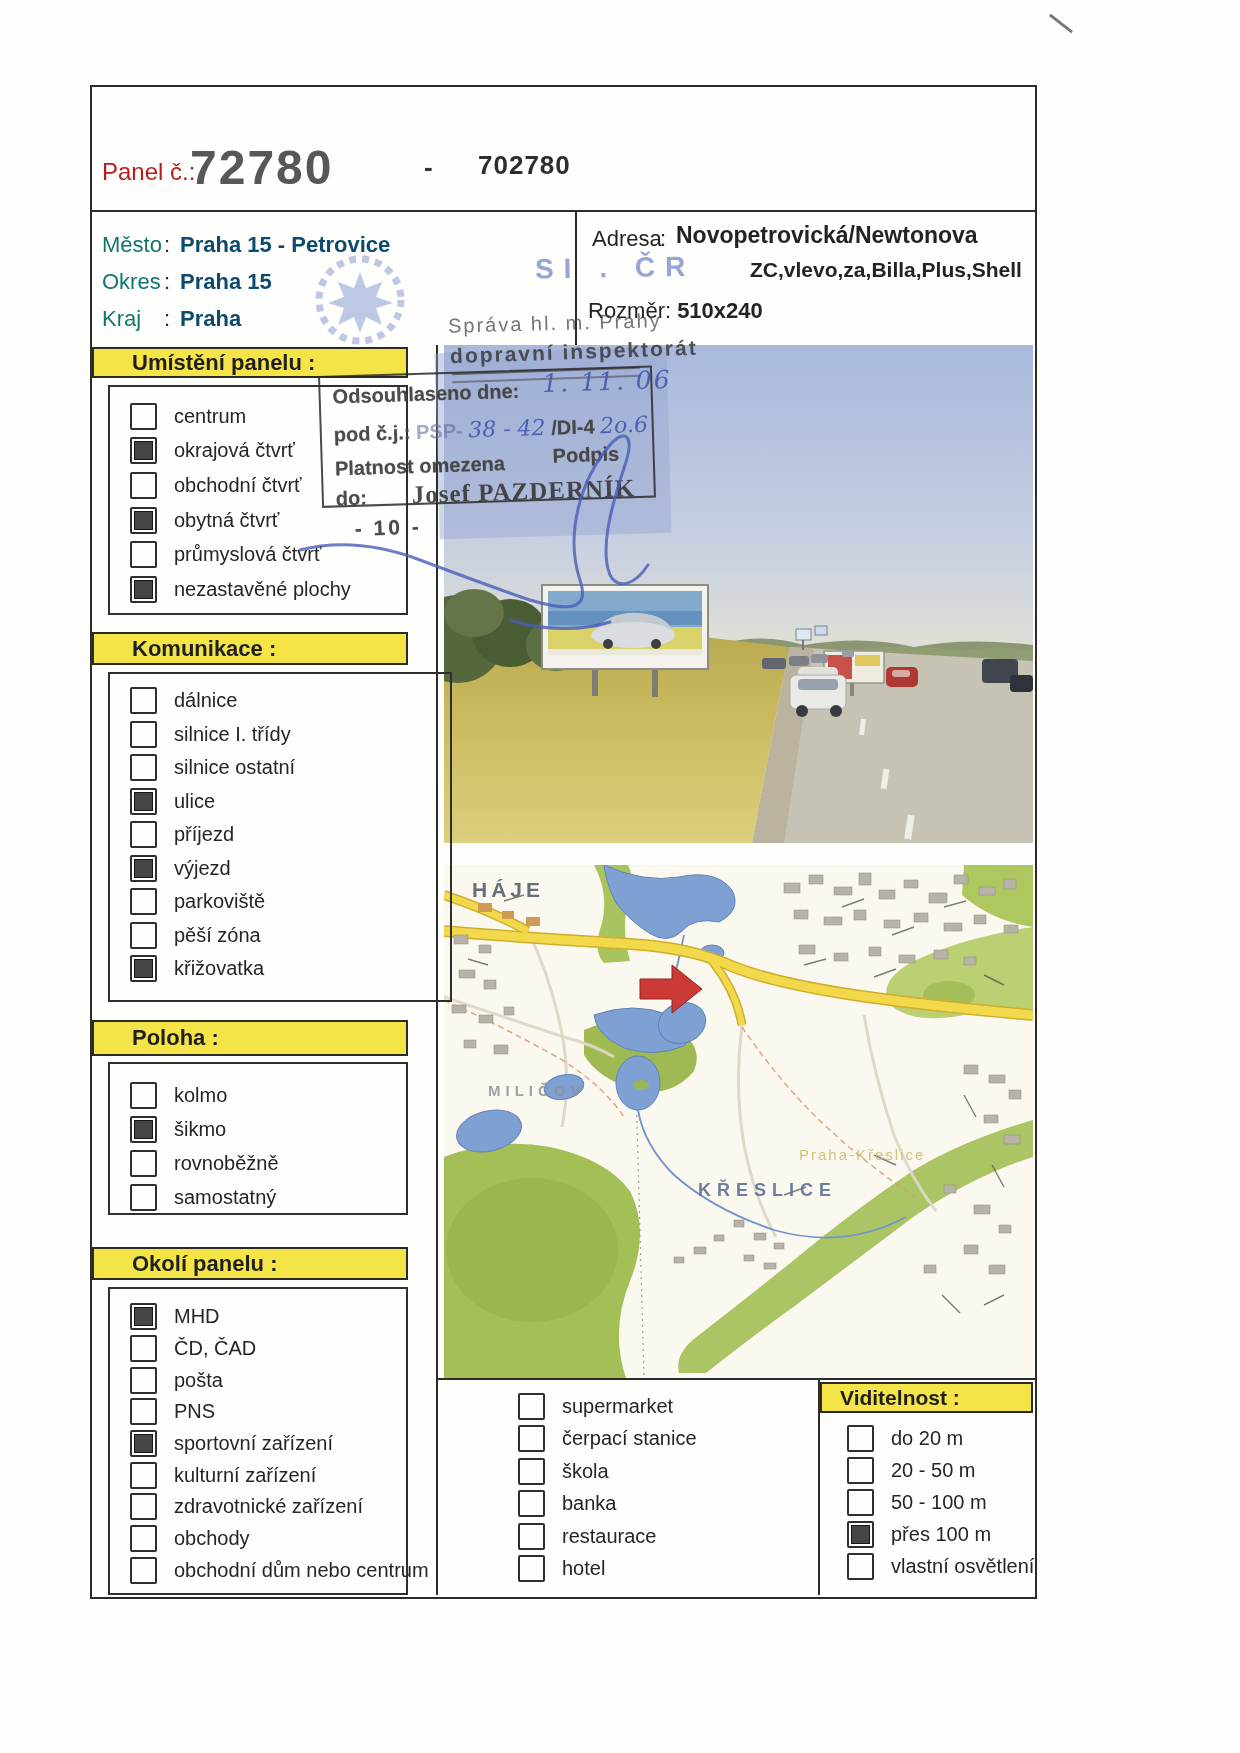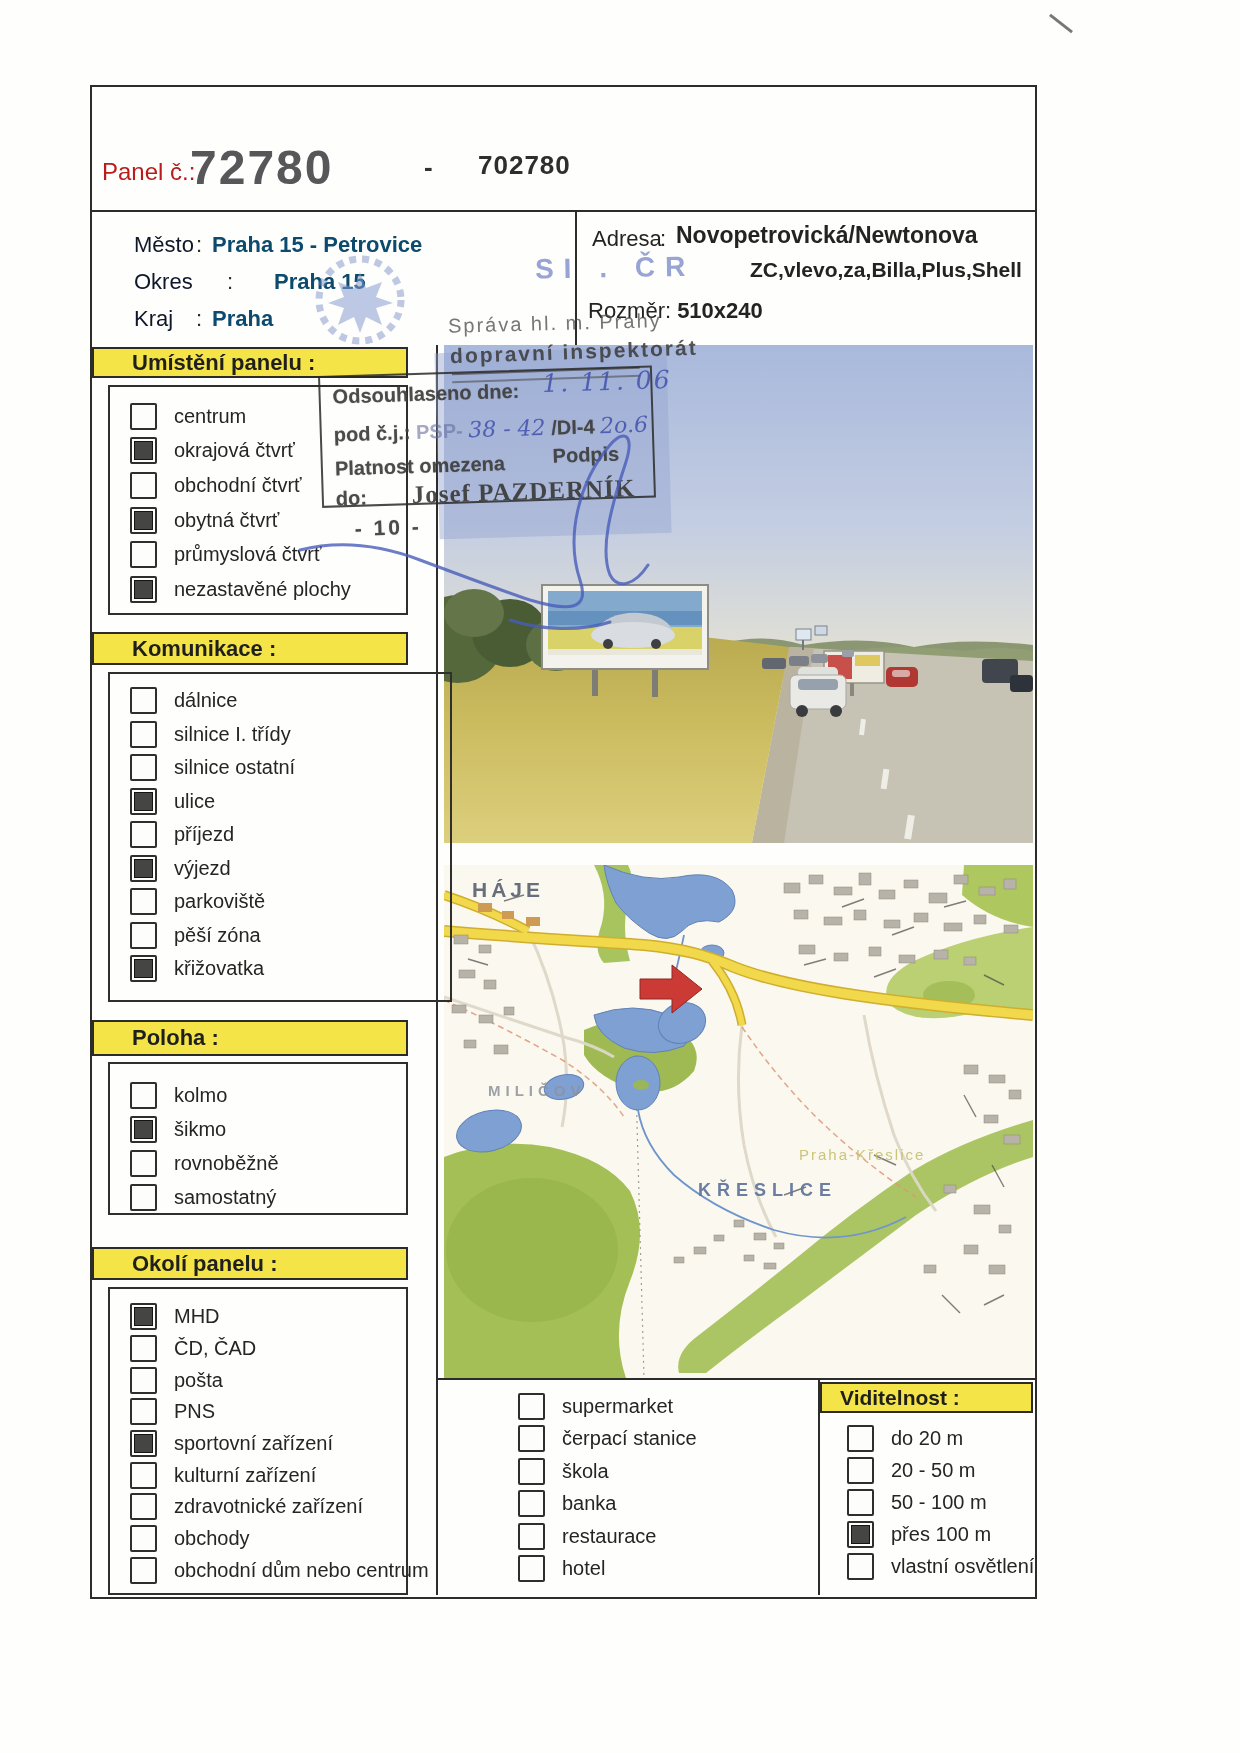--- a/index.html
+++ b/index.html
@@ -9,21 +9,21 @@
   
   .outer{left:90px;top:85px;width:943px;height:1510px;border:2px solid #2c2c2a;}
   .hline{background:#2c2c2a;height:2px;}
   .vline{background:#2c2c2a;width:2px;}
   
   .panel-label{left:102px;top:158px;font-size:24px;color:#b91c1c;}
   .panel-number{left:190px;top:140px;font-size:48px;font-weight:bold;letter-spacing:2px;color:#57575a;}
   .panel-dash{left:424px;top:152px;font-size:26px;font-weight:bold;color:#333;}
   .panel-ref{left:478px;top:150px;font-size:26px;font-weight:bold;color:#2e2e2c;letter-spacing:1px;}
   .loc-row{display:flex;font-size:22px;}
-  .loc-label{width:56px;color:#0f172a;margin-left:32px;}
+  .loc-label{width:56px;color:#0f766e;}
   .loc-colon{width:18px;text-align:center;color:#2b2b29;}
   .loc-value{font-weight:bold;color:#0c4a6e;margin-left:4px;white-space:nowrap;}
   .addr-label{left:592px;top:226px;font-size:22px;}
   .addr-colon{left:660px;top:226px;font-size:22px;}
   .addr-line1{left:676px;top:222px;font-size:23px;font-weight:bold;white-space:nowrap;}
   .addr-line2{left:750px;top:258px;font-size:21px;font-weight:bold;white-space:nowrap;}
   .rozmer{left:588px;top:298px;font-size:22px;}
   .rozmer b{margin-left:6px;}
   
   .ybar{left:92px;width:316px;background:#f4e447;border:2px solid #2b2b29;box-sizing:border-box;
@@ -76,21 +76,21 @@
   <div class="abs panel-label">Panel č.:</div>
   <div class="abs panel-number">72780</div>
   <div class="abs panel-dash">-</div>
   <div class="abs panel-ref">702780</div>
 
   <div class="abs loc-row" style="left:102px;top:232px;">
     <span class="loc-label">Město</span>
     <span class="loc-colon">:</span>
     <span class="loc-value">Praha 15 - Petrovice</span>
   </div>
-  <div class="abs loc-row" style="left:102px;top:269px;gap:31px;">
+  <div class="abs loc-row" style="left:102px;top:269px;">
     <span class="loc-label">Okres</span>
     <span class="loc-colon">:</span>
     <span class="loc-value">Praha 15</span>
   </div>
   <div class="abs loc-row" style="left:102px;top:306px;">
     <span class="loc-label">Kraj</span>
     <span class="loc-colon">:</span>
     <span class="loc-value">Praha</span>
   </div>
 

